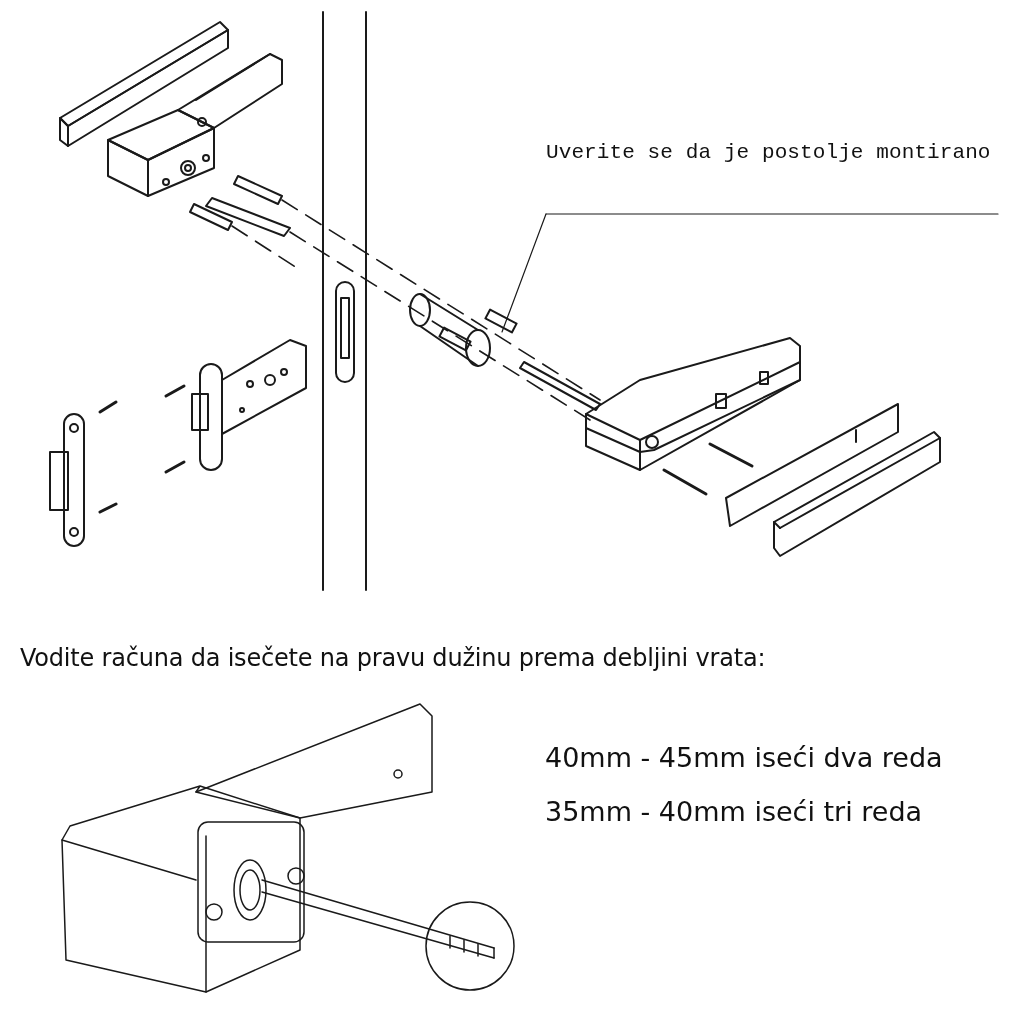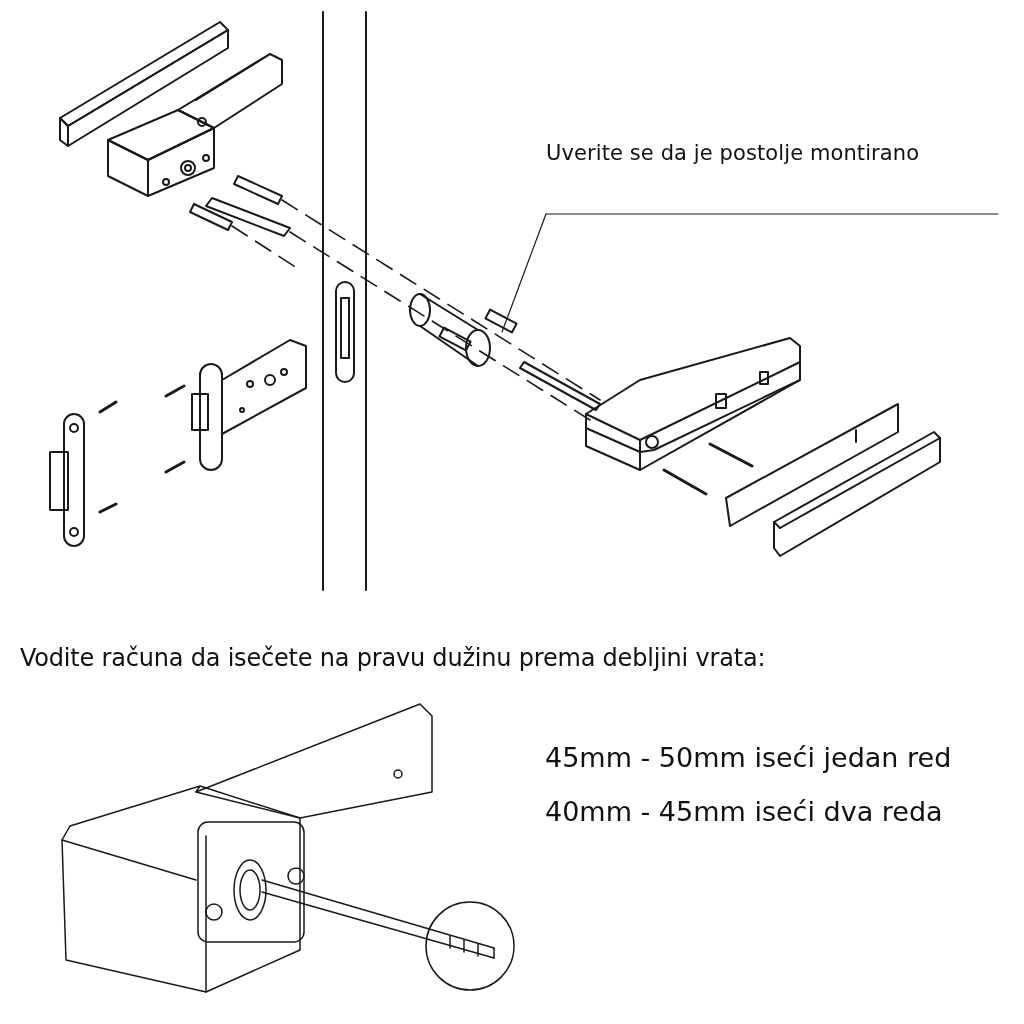--- a/index.html
+++ b/index.html
@@ -1,19 +1,19 @@
 <!DOCTYPE html>
 <html><head>
 <meta charset="utf-8">
 <style>
   html, body { margin:0; padding:0; background:#ffffff; }
   body { width:1024px; height:1024px; position:relative; overflow:hidden; font-family:"DejaVu Sans", sans-serif; color:#111; }
   .diagram { position:absolute; left:0; top:0; width:1024px; height:1024px; }
   .callout { position:absolute; left:546px; top:136px; font-size:21px; line-height:34px; color:#111; letter-spacing:0.1px; }
-  .callout div { white-space:nowrap; }
+  .callout div { white-space:nowrap;font-family:Liberation Mono, monospace; }
   .heading { position:absolute; left:20px; top:644px; font-size:24px; color:#111; white-space:nowrap; letter-spacing:-0.2px; }
   .rules { position:absolute; left:545px; top:731px; font-size:27px; line-height:53.5px; color:#111; }
   .rules div { white-space:nowrap; }
 </style>
 </head>
 <body>
 
 <svg class="diagram" viewBox="0 0 1024 1024" width="1024" height="1024" xmlns="http://www.w3.org/2000/svg">
   <g fill="none" stroke="#1a1a1a" stroke-width="2" stroke-linejoin="round" stroke-linecap="round">
 
@@ -145,15 +145,15 @@
   </g>
 </svg>
 
 <div class="callout">
   <div>Uverite se da je postolje montirano</div>
 </div>
 
 <div class="heading">Vodite računa da isečete na pravu dužinu prema debljini vrata:</div>
 
 <div class="rules">
-  <div>45mm - 50mm iseći jedan red</div>
   <div>40mm - 45mm iseći dva reda</div>
+  <div>35mm - 40mm iseći tri reda</div>
 </div>
 
 </body></html>

